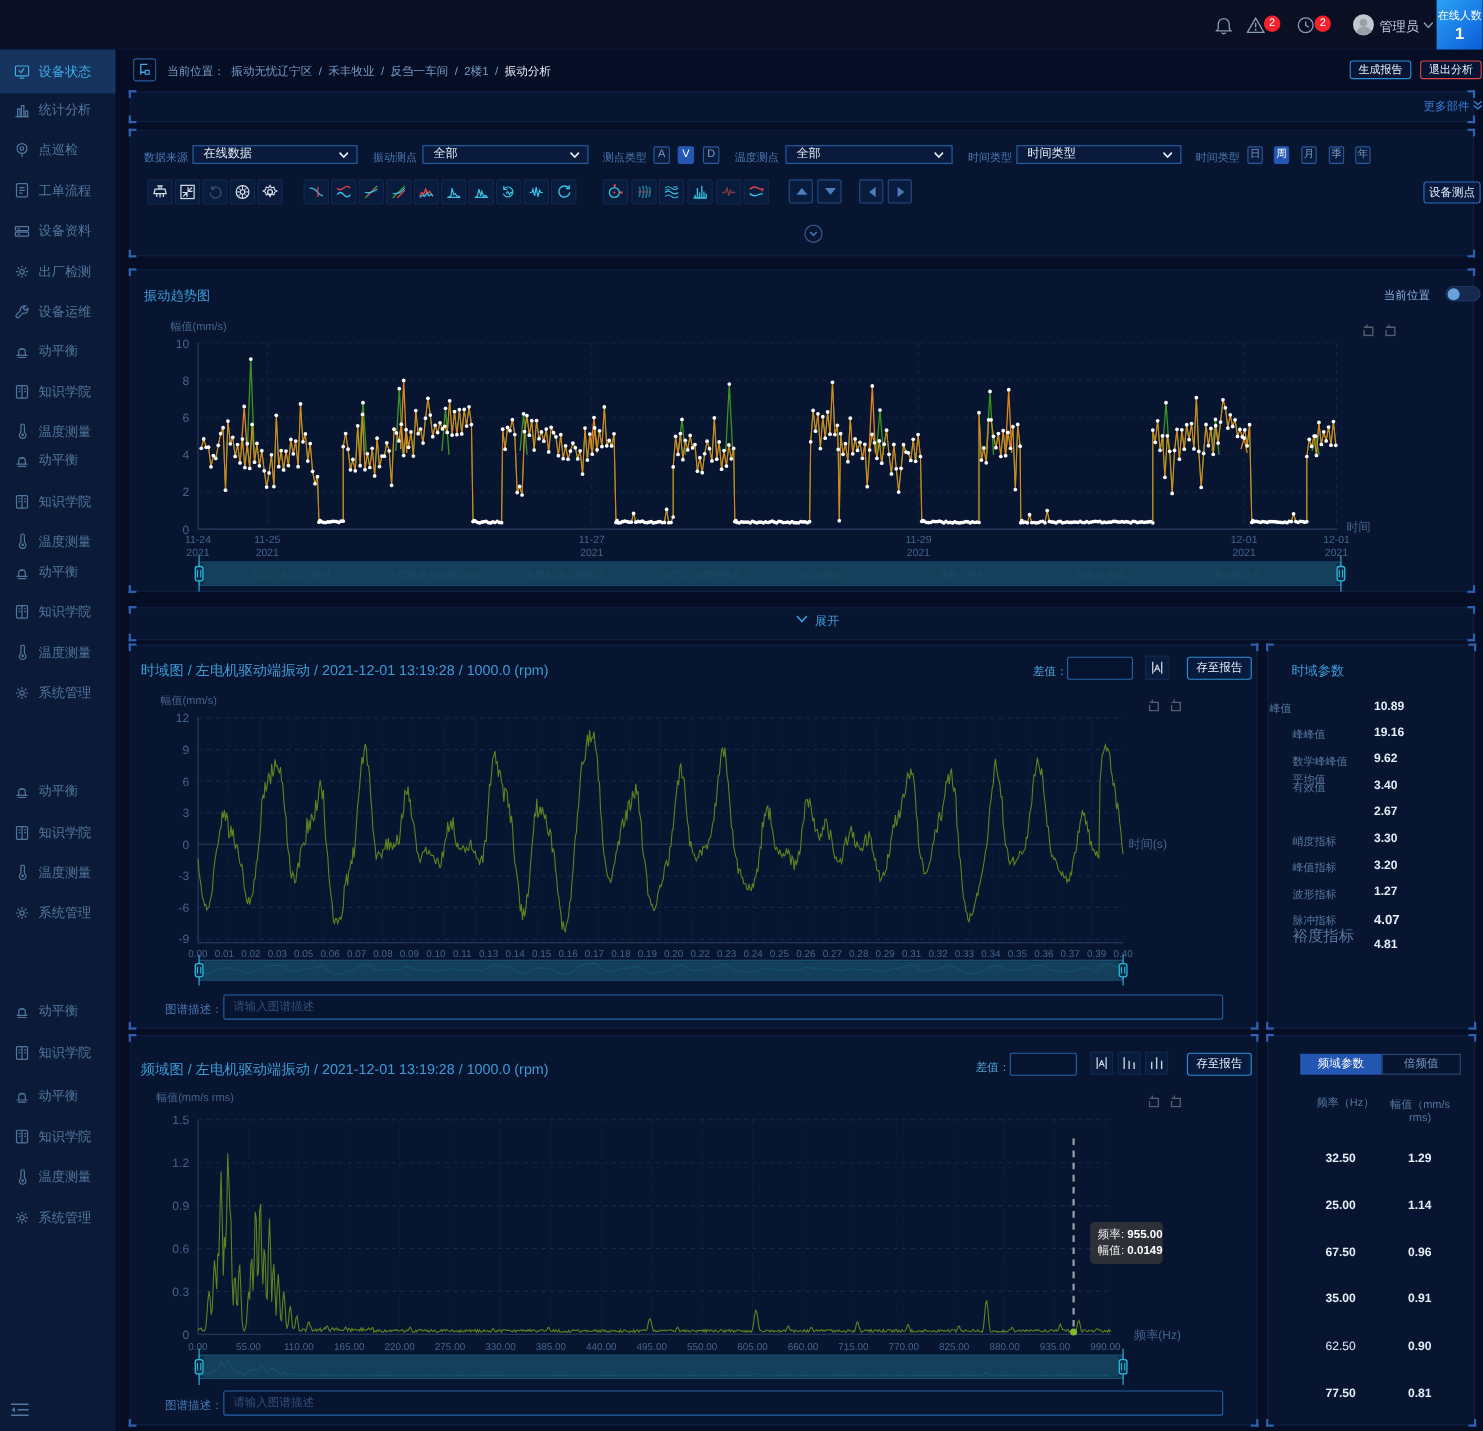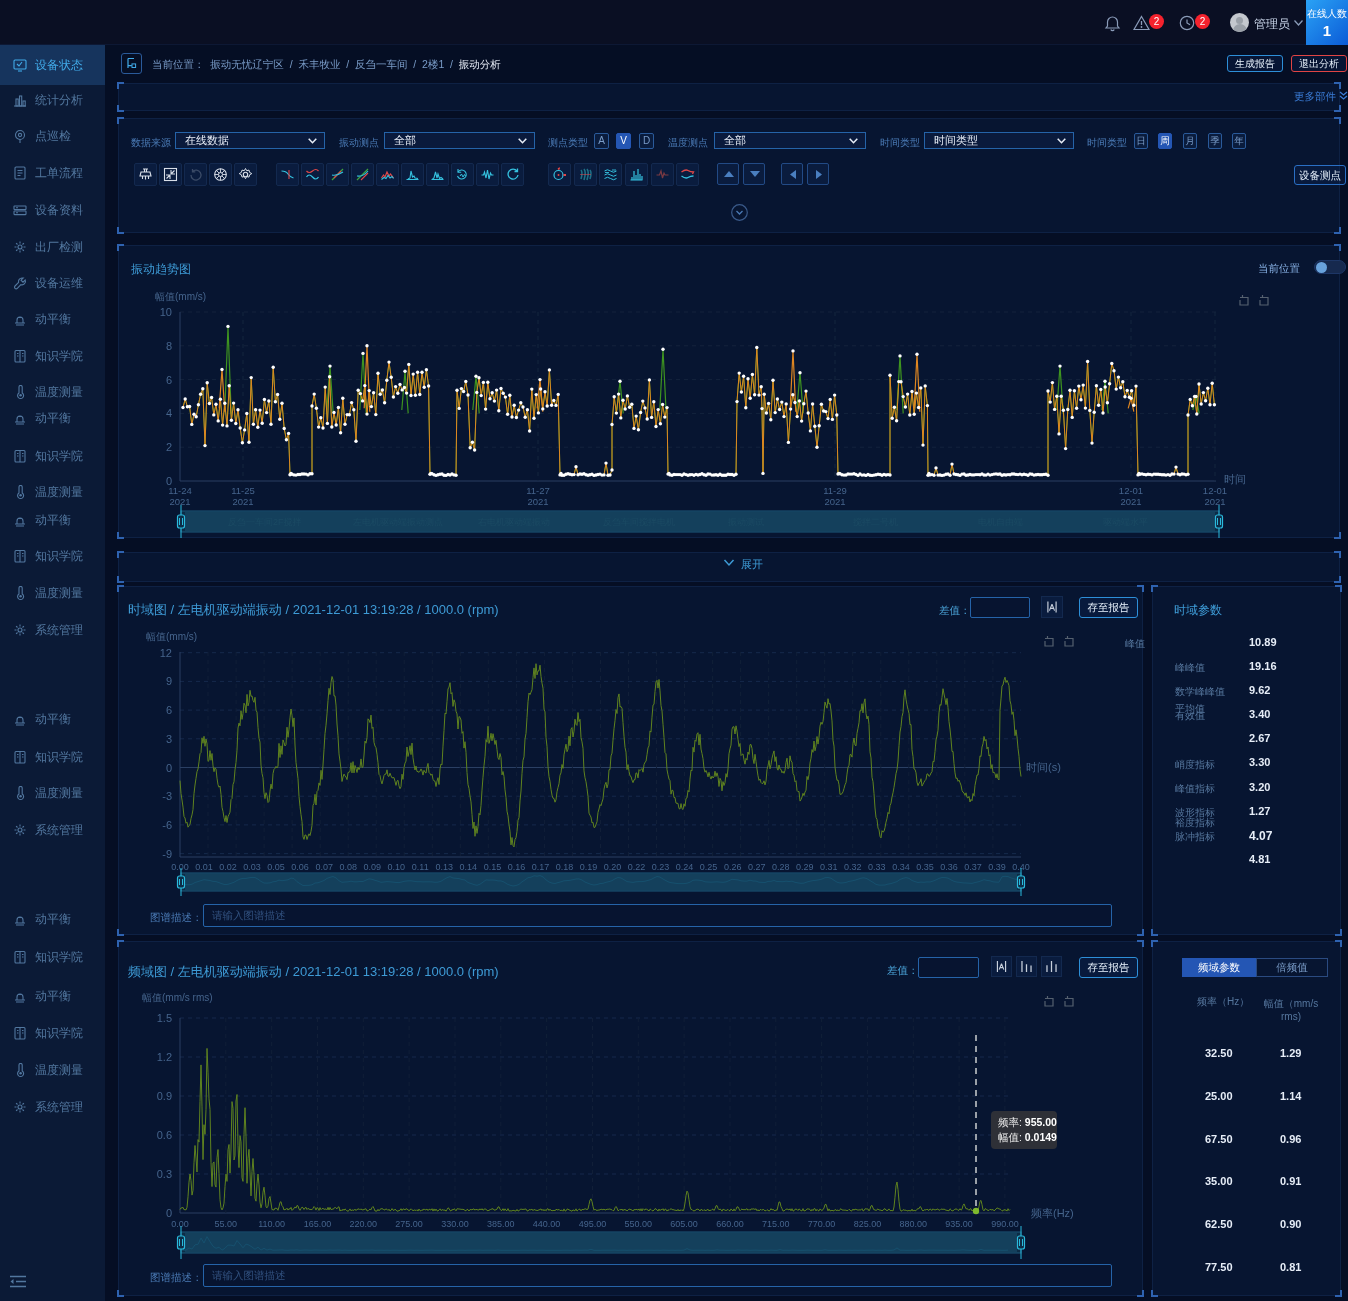--- a/index.html
+++ b/index.html
@@ -1231,39 +1231,39 @@
     <line x1="63" y1="282" x2="63" y2="310" stroke="#2ab9dc" stroke-width="1"></line>
     <rect x="59.5" y="290" width="7" height="12" rx="2" fill="#0d2c46" stroke="#2ab9dc" stroke-width="1.2"></rect>
     <path d="M61.5 293 v6 M64.5 293 v6" stroke="#2ab9dc" stroke-width="1"></path>
     <line x1="903" y1="282" x2="903" y2="310" stroke="#2ab9dc" stroke-width="1"></line>
     <rect x="899.5" y="290" width="7" height="12" rx="2" fill="#0d2c46" stroke="#2ab9dc" stroke-width="1.2"></rect>
     <path d="M901.5 293 v6 M904.5 293 v6" stroke="#2ab9dc" stroke-width="1"></path>
   </svg>
 <div class="abs lbl" style="left:150px;top:911px;font-size:10.5px">图谱描述：</div>
 <div class="inp ph" style="left:203px;top:904px;width:909px;height:23px">请输入图谱描述</div>
 <div class="abs tt" style="left:1174px;top:602px;font-size:12px">时域参数</div>
-<div class="abs" style="left:1125px;top:637px;font-size:10px;color:#56779e">峰值</div>
+<div class="abs" style="left:1154px;top:637px;font-size:10px;color:#56779e">峰值</div>
 <div class="abs" style="left:1249px;top:636px;font-size:11px;color:#e6edf7;font-weight:bold">10.89</div>
 <div class="abs" style="left:1175px;top:661px;font-size:10px;color:#56779e">峰峰值</div>
 <div class="abs" style="left:1249px;top:660px;font-size:11px;color:#e6edf7;font-weight:bold">19.16</div>
 <div class="abs" style="left:1175px;top:685px;font-size:10px;color:#56779e">数学峰峰值</div>
 <div class="abs" style="left:1249px;top:684px;font-size:11px;color:#e6edf7;font-weight:bold">9.62</div>
 <div class="abs" style="left:1175px;top:709px;font-size:10px;color:#56779e">有效值</div>
 <div class="abs" style="left:1249px;top:708px;font-size:11px;color:#e6edf7;font-weight:bold">3.40</div>
 <div class="abs" style="left:1175px;top:702px;font-size:10px;color:#56779e">平均值</div>
 <div class="abs" style="left:1249px;top:732px;font-size:11px;color:#e6edf7;font-weight:bold">2.67</div>
 <div class="abs" style="left:1175px;top:758px;font-size:10px;color:#56779e">峭度指标</div>
 <div class="abs" style="left:1249px;top:756px;font-size:11px;color:#e6edf7;font-weight:bold">3.30</div>
 <div class="abs" style="left:1175px;top:782px;font-size:10px;color:#56779e">峰值指标</div>
 <div class="abs" style="left:1249px;top:781px;font-size:11px;color:#e6edf7;font-weight:bold">3.20</div>
 <div class="abs" style="left:1175px;top:806px;font-size:10px;color:#56779e">波形指标</div>
 <div class="abs" style="left:1249px;top:805px;font-size:11px;color:#e6edf7;font-weight:bold">1.27</div>
 <div class="abs" style="left:1175px;top:830px;font-size:10px;color:#56779e">脉冲指标</div>
 <div class="abs" style="left:1249px;top:829px;font-size:12px;color:#e6edf7;font-weight:bold">4.07</div>
-<div class="abs" style="left:1175px;top:816px;font-size:10px;color:#56779e">裕度指标</div>
+<div class="abs" style="left:1175px;top:842px;font-size:14px;color:#56779e">裕度指标</div>
 <div class="abs" style="left:1249px;top:853px;font-size:11px;color:#e6edf7;font-weight:bold">4.81</div>
 <div class="abs tt" style="left:128px;top:963px">频域图 / 左电机驱动端振动 / 2021-12-01 13:19:28 / 1000.0 (rpm)</div>
 <div class="abs" style="left:887px;top:964px;font-size:10.5px;color:#4aa3d8">差值：</div>
 <div class="inp" style="left:918px;top:957px;width:61px;height:21px"></div>
 <div class="abs" style="left:991px;top:956px;width:21px;height:21px;background:#0a1c3e;border:1px solid #13294f"><svg width="19" height="19" viewBox="0 0 21 21">
       <path d="M6 4.5 v12 M15 4.5 v12" stroke="#c8d0dc" stroke-width="1.3"></path>
       <path d="M10.5 7.5 l2.6 6.5 M10.5 7.5 l-2.6 6.5 M8.9 11.7 h3.2" stroke="#c8d0dc" stroke-width="1.2" fill="none"></path>
     </svg></div>
 <div class="abs" style="left:1016px;top:956px;width:21px;height:21px;background:#0a1c3e;border:1px solid #13294f"><svg width="19" height="19" viewBox="0 0 21 21">
       <path d="M5.5 4.5 v12 M10.5 8 v8.5 M15.5 9.5 v7" stroke="#c8d0dc" stroke-width="1.4"></path>
@@ -1355,15 +1355,15 @@
 <div class="abs" style="left:1197px;top:995px;font-size:10px;color:#56779e">频率（Hz）</div>
 <div class="abs" style="left:1260px;top:997px;width:62px;font-size:10px;color:#56779e;text-align:center">幅值（mm/s rms)</div>
 <div class="abs" style="left:1205px;top:1047px;font-size:11px;color:#e6edf7;font-weight:bold">32.50</div>
 <div class="abs" style="left:1280px;top:1047px;font-size:11px;color:#e6edf7;font-weight:bold">1.29</div>
 <div class="abs" style="left:1205px;top:1090px;font-size:11px;color:#e6edf7;font-weight:bold">25.00</div>
 <div class="abs" style="left:1280px;top:1090px;font-size:11px;color:#e6edf7;font-weight:bold">1.14</div>
 <div class="abs" style="left:1205px;top:1133px;font-size:11px;color:#e6edf7;font-weight:bold">67.50</div>
 <div class="abs" style="left:1280px;top:1133px;font-size:11px;color:#e6edf7;font-weight:bold">0.96</div>
 <div class="abs" style="left:1205px;top:1175px;font-size:11px;color:#e6edf7;font-weight:bold">35.00</div>
 <div class="abs" style="left:1280px;top:1175px;font-size:11px;color:#e6edf7;font-weight:bold">0.91</div>
-<div class="abs" style="left:1205px;top:1218px;font-size:11px;color:#e6edf7;font-weight:bold">62.50</div>
+<div class="abs" style="left:1205px;top:1218px;font-size:11px;color:#e6edf7;font-weight:normal">62.50</div>
 <div class="abs" style="left:1280px;top:1218px;font-size:11px;color:#e6edf7;font-weight:bold">0.90</div>
 <div class="abs" style="left:1205px;top:1261px;font-size:11px;color:#e6edf7;font-weight:bold">77.50</div>
 <div class="abs" style="left:1280px;top:1261px;font-size:11px;color:#e6edf7;font-weight:bold">0.81</div>
 </body></html>

